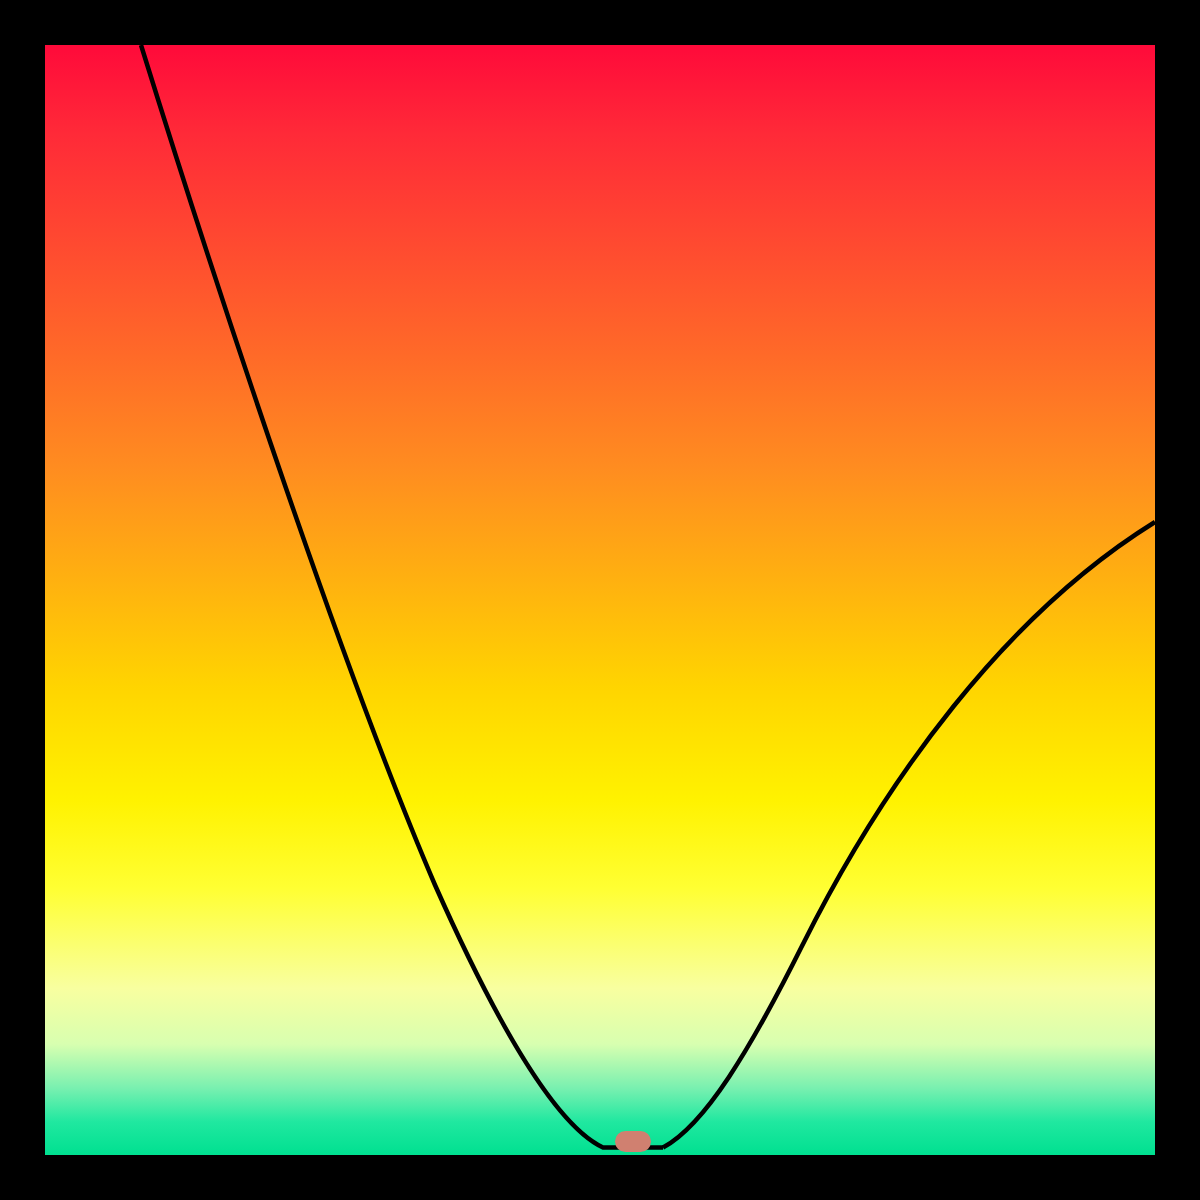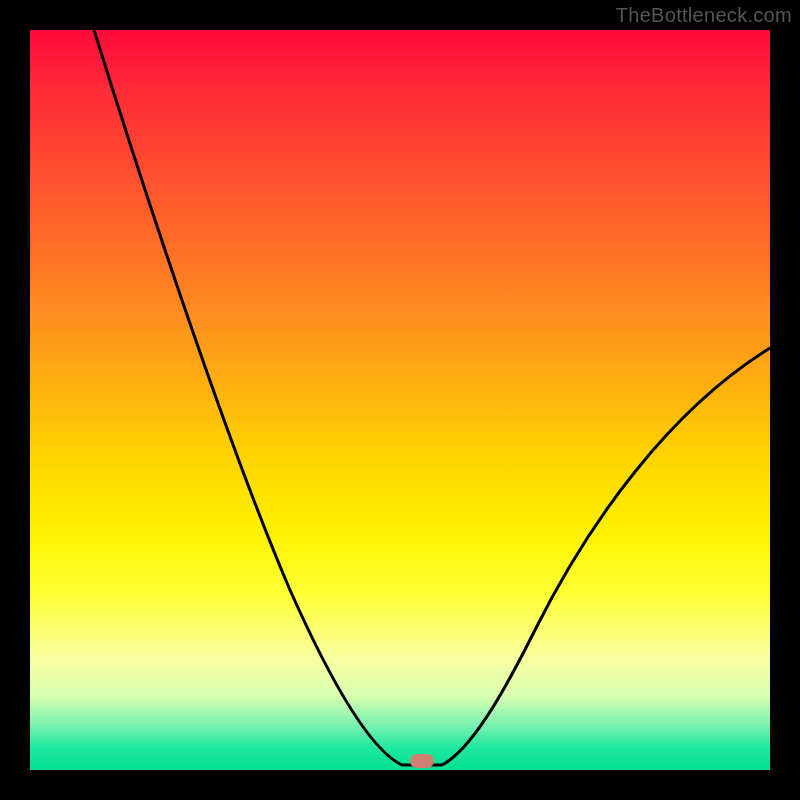--- a/index.html
+++ b/index.html
@@ -83,15 +83,14 @@
 
       <path d="M 412 735
                C 440 720, 470 670, 505 600
                C 560 490, 640 380, 740 318" fill="none" stroke="#000" stroke-width="3"></path>
     </svg>
 
     <div class="marker" style="left: 380px; top: 724px;"></div>
 
   </div>
 
-  <div class="watermark">TheBottleneck.com</div>
 
 </div>
 
 </body></html>

